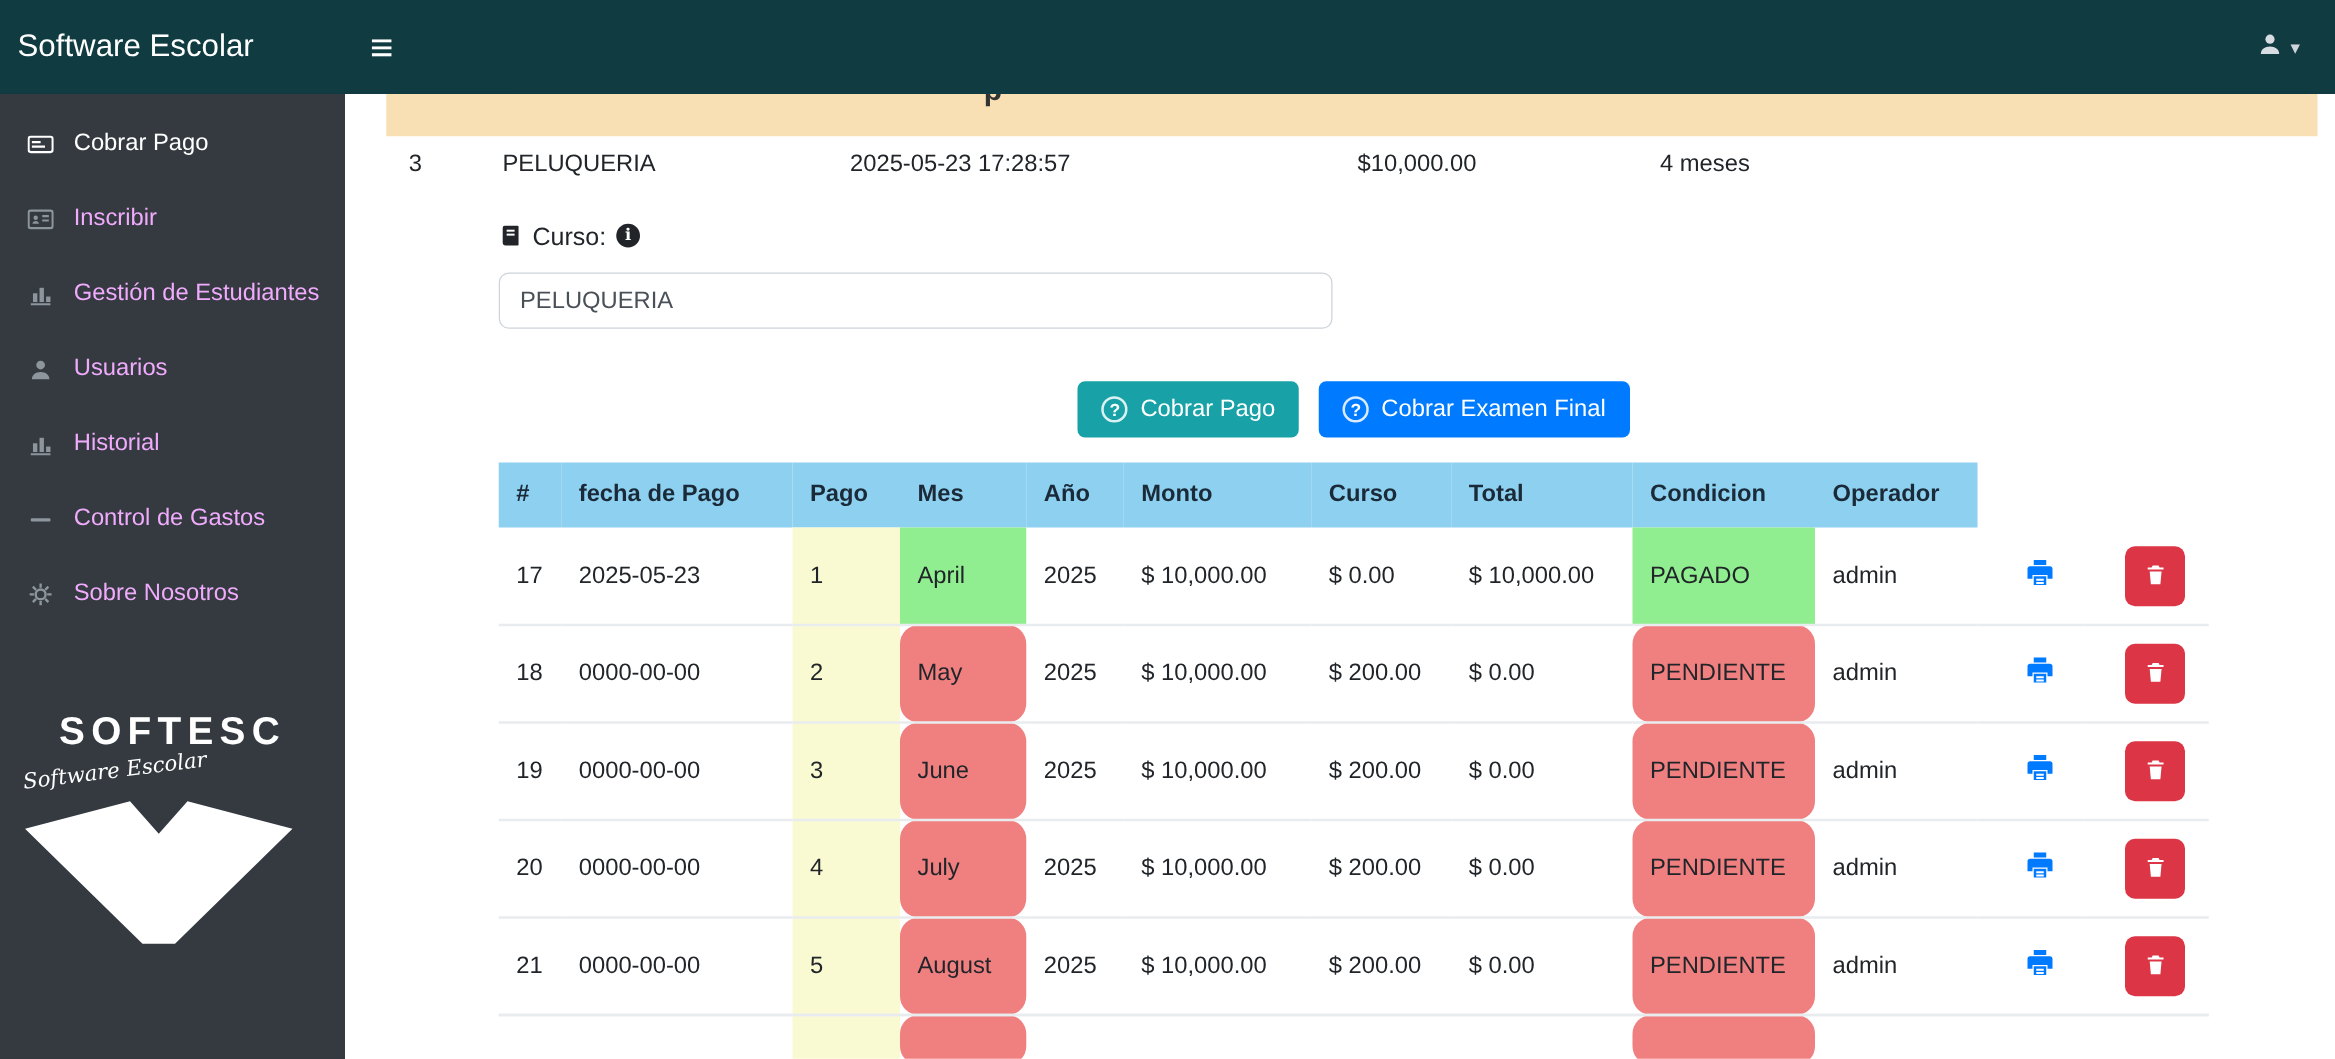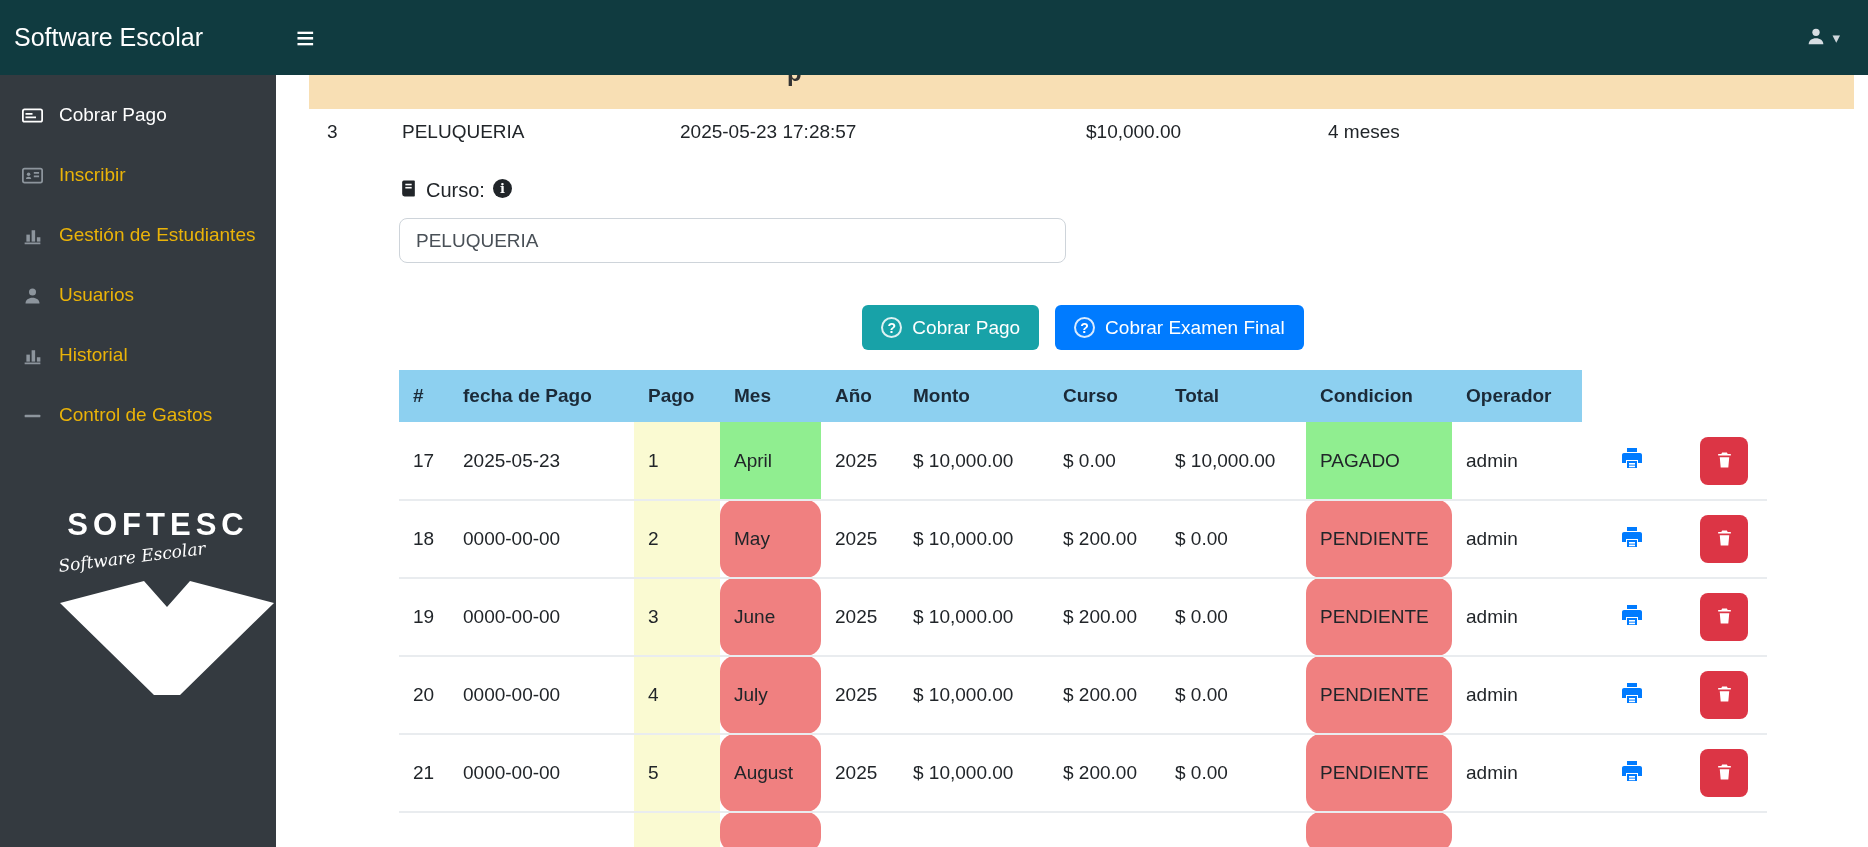--- a/index.html
+++ b/index.html
@@ -19,25 +19,25 @@
   .brand{color:#fff;font-size:25px;padding-left:14px;width:276px;}
   .hamburger{background:none;border:none;color:#fff;font-size:32px;line-height:1;
     margin-left:14px;cursor:pointer;padding:0 6px;}
   .nav-right{margin-left:auto;margin-right:28px;display:flex;align-items:center;gap:5px;
     color:#d7dde2;cursor:pointer;}
   .nav-right .caret{font-size:15px;color:#cfd6db;}
   
   .sidebar{position:fixed;top:75px;left:0;bottom:0;width:276px;background:var(--sidebar);z-index:15;}
   .sidebar nav{padding-top:10px;display:flex;flex-direction:column;}
   .side-item{display:flex;align-items:center;gap:15px;height:60px;padding-left:20px;
-    color:#eab308;text-decoration:none;font-size:19px;cursor:pointer;}
+    color:#f0abfc;text-decoration:none;font-size:19px;cursor:pointer;}
   .side-item .side-icon{width:24px;display:inline-flex;justify-content:center;color:#8d959d;}
   .side-item.active{color:#fff;}
   .side-item.active .side-icon{color:#fff;}
-  .logo{margin-top:62px;color:#fff;padding-left:40px;}
+  .logo{margin-top:62px;color:#fff;}
   .logo-title{font-size:31px;font-weight:bold;letter-spacing:5px;text-align:center;}
   .logo-script{font-family:"DejaVu Serif", serif;font-style:italic;font-size:17px;
     transform:rotate(-7deg);margin:4px 0 0 18px;display:inline-block;}
   .logo-mark{display:block;margin:10px auto 0 18px;}
   
   .content{margin-left:276px;padding-top:75px;}
   .wheat-bar{margin:0 14px 0 33px;height:34px;background:var(--wheat);position:relative;overflow:hidden;}
   .wheat-frag{position:absolute;left:478px;top:-16px;font-weight:bold;font-size:24px;color:#333;}
   .summary-row{display:grid;grid-template-columns:75px 278px 406px 242px 223px 1fr;
     padding-left:51px;margin-top:6px;height:34px;align-items:center;font-size:19px;}
@@ -151,20 +151,29 @@
 
   <a class="side-item">
     <span class="side-icon">
           <svg viewBox="0 0 24 24" width="21" height="21" fill="currentColor">
             <rect x="3" y="11" width="18" height="3" rx="1"></rect>
           </svg>
         </span>
     <span class="side-label">Control de Gastos</span>
   </a>
 
+  <a class="side-item">
+    <span class="side-icon">
+          <svg viewBox="0 0 24 24" width="21" height="21">
+            <circle cx="12" cy="12" r="4.5" fill="none" stroke="currentColor" stroke-width="2.2"></circle>
+            <path d="M12 2v4M12 18v4M2 12h4M18 12h4M4.9 4.9l2.9 2.9M16.2 16.2l2.9 2.9M19.1 4.9l-2.9 2.9M7.8 16.2l-2.9 2.9" stroke="currentColor" stroke-width="2.2"></path>
+          </svg>
+        </span>
+    <span class="side-label">Sobre Nosotros</span>
+  </a>
 </nav>
   <div class="logo">
     <div class="logo-title">SOFTESC</div>
     <span class="logo-script">Software Escolar</span>
     <svg class="logo-mark" width="218" height="122" viewBox="0 0 218 122">
       <path d="M2 26 L86 4 L109 30 L132 4 L216 26 L122 118 L96 118 Z" fill="#ffffff"></path>
     </svg>
   </div>
 </aside>
 

